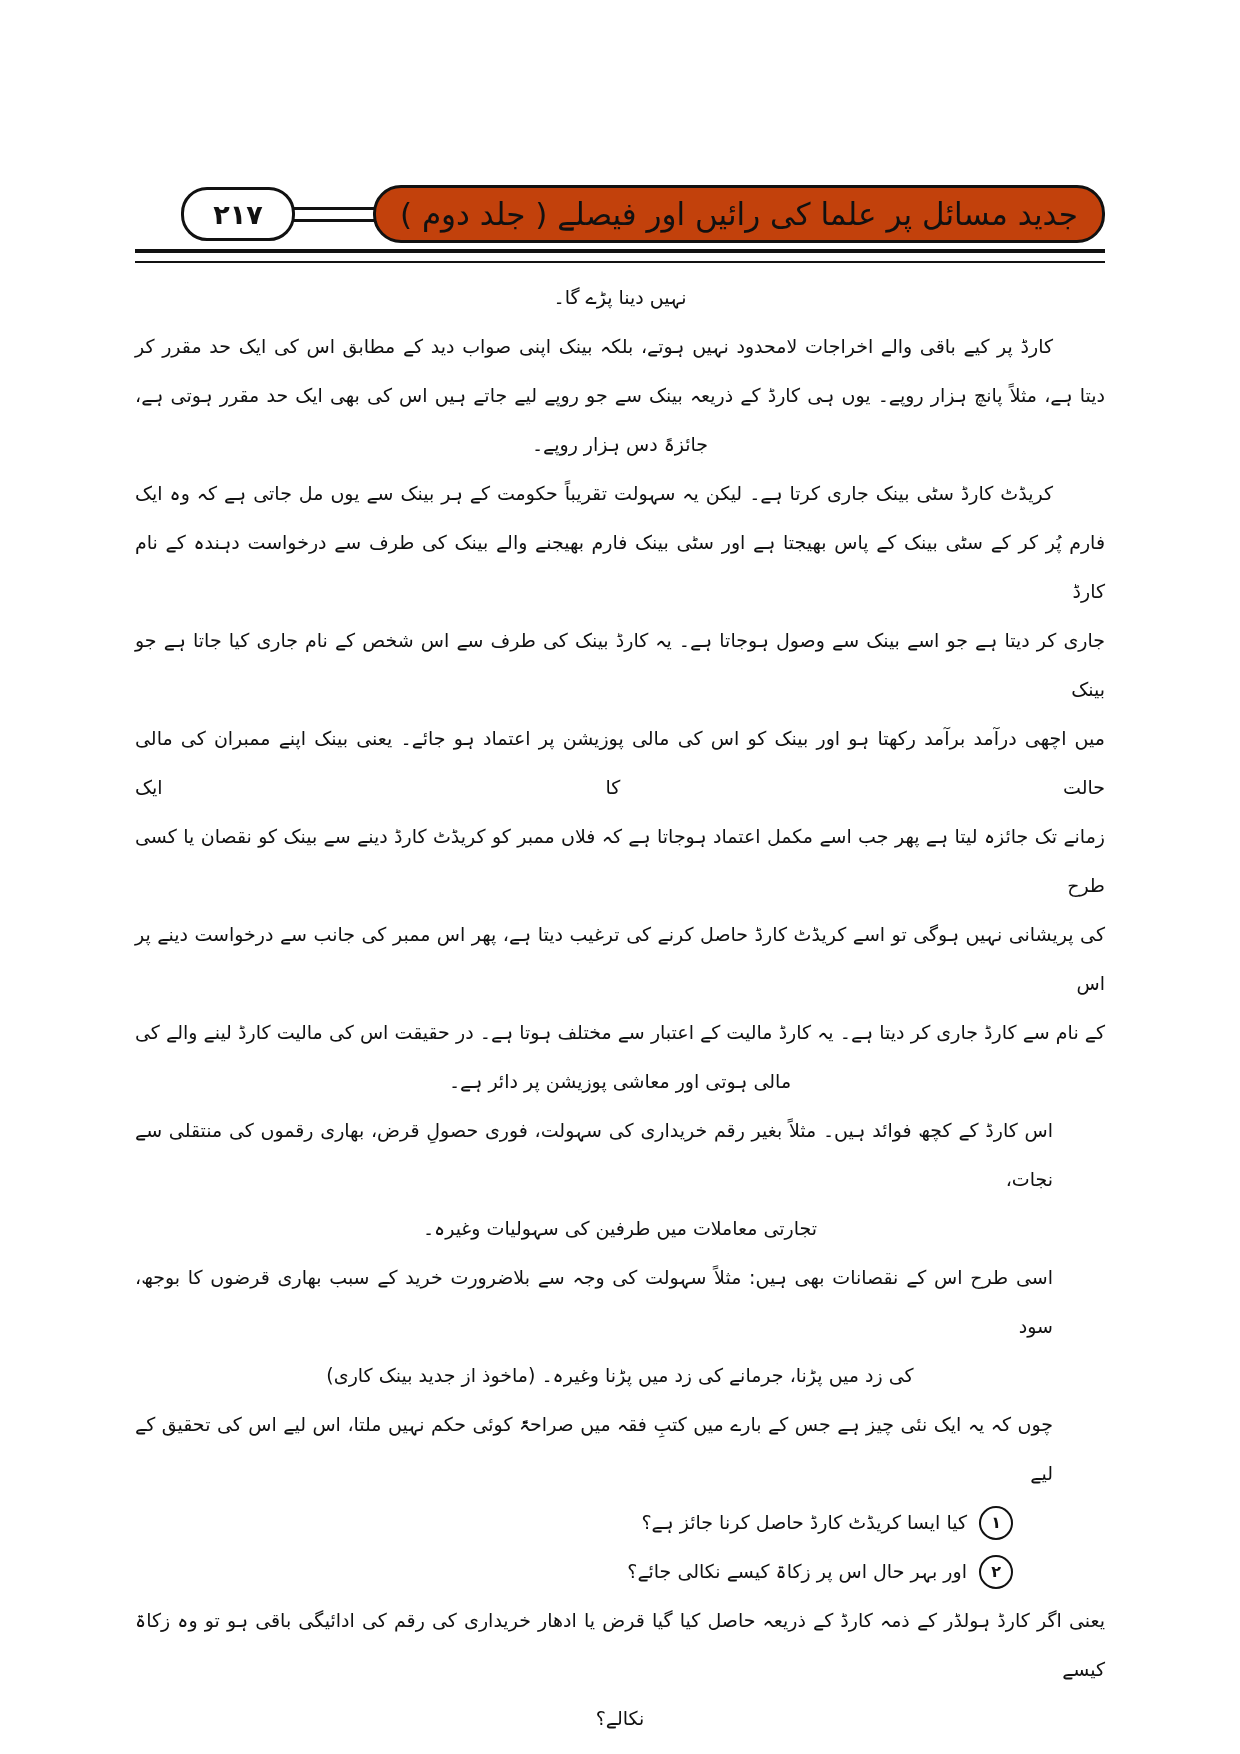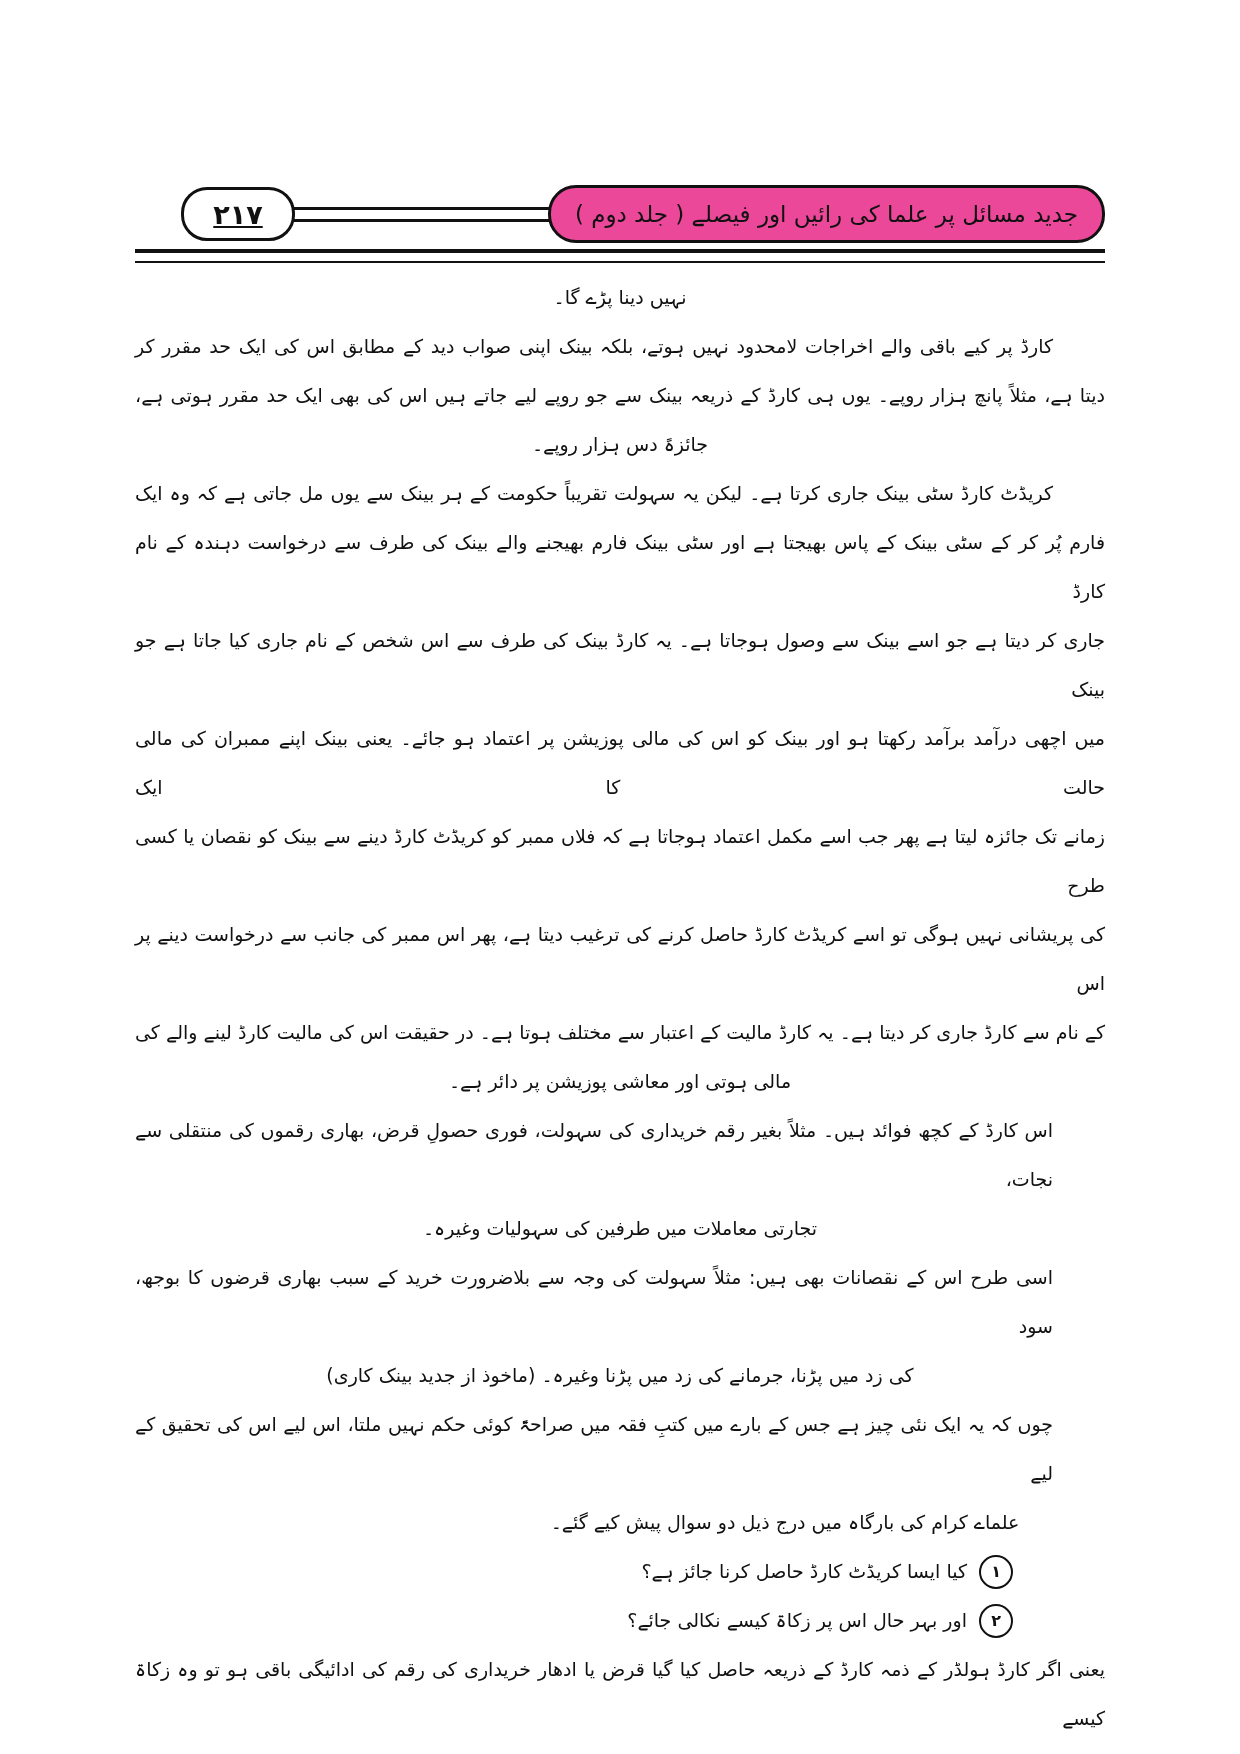--- a/index.html
+++ b/index.html
@@ -25,39 +25,38 @@
   .badge{
     flex:0 0 auto;
     margin-left:46px;
     min-width:108px;height:48px;
     border:3.5px solid #111;
     border-radius:26px;
     display:flex;align-items:center;justify-content:center;
     font-size:27px;font-weight:bold;
     background:#fff;
     z-index:2;
-    text-decoration:underline;
   }
   .connector{
     flex:1 1 auto;
     height:9px;
     border-top:3px solid #111;
     border-bottom:3px solid #111;
     margin:0 -3px;
   }
   .cartouche{
     flex:0 0 auto;
     height:52px;
     border:3.5px solid #111;
     border-radius:28px;
     display:flex;align-items:center;justify-content:center;
     padding:0 24px;
-    font-size:23px;
+    font-size:31px;
     direction:rtl;
-    background:#ec4899;
+    background:#c2410c;
     z-index:2;
     white-space:nowrap;
   }
   .hrule{
     margin-top:7px;
     height:8px;
     border-top:4px solid #111;
     border-bottom:2px solid #111;
   }
   
@@ -115,21 +114,20 @@
       <div class="line j">میں اچھی درآمد برآمد رکھتا ہو اور بینک کو اس کی مالی پوزیشن پر اعتماد ہو جائے۔ یعنی بینک اپنے ممبران کی مالی حالت کا ایک</div>
       <div class="line j">زمانے تک جائزہ لیتا ہے پھر جب اسے مکمل اعتماد ہوجاتا ہے کہ فلاں ممبر کو کریڈٹ کارڈ دینے سے بینک کو نقصان یا کسی طرح</div>
       <div class="line j">کی پریشانی نہیں ہوگی تو اسے کریڈٹ کارڈ حاصل کرنے کی ترغیب دیتا ہے، پھر اس ممبر کی جانب سے درخواست دینے پر اس</div>
       <div class="line j">کے نام سے کارڈ جاری کر دیتا ہے۔ یہ کارڈ مالیت کے اعتبار سے مختلف ہوتا ہے۔ در حقیقت اس کی مالیت کارڈ لینے والے کی</div>
       <div class="line l">مالی ہوتی اور معاشی پوزیشن پر دائر ہے۔</div>
       <div class="line jind">اس کارڈ کے کچھ فوائد ہیں۔ مثلاً بغیر رقم خریداری کی سہولت، فوری حصولِ قرض، بھاری رقموں کی منتقلی سے نجات،</div>
       <div class="line c">تجارتی معاملات میں طرفین کی سہولیات وغیرہ۔</div>
       <div class="line jind">اسی طرح اس کے نقصانات بھی ہیں: مثلاً سہولت کی وجہ سے بلاضرورت خرید کے سبب بھاری قرضوں کا بوجھ، سود</div>
       <div class="line c">کی زد میں پڑنا، جرمانے کی زد میں پڑنا وغیرہ۔ (ماخوذ از جدید بینک کاری)</div>
       <div class="line jind">چوں کہ یہ ایک نئی چیز ہے جس کے بارے میں کتبِ فقہ میں صراحۃً کوئی حکم نہیں ملتا، اس لیے اس کی تحقیق کے لیے</div>
-      <div class="line cr">علماے کرام کی بارگاہ میں درج ذیل دو سوال پیش کیے گئے۔</div>
       <div class="line q">
         <span class="qnum">۱</span>
         <span>کیا ایسا کریڈٹ کارڈ حاصل کرنا جائز ہے؟</span>
       </div>
       <div class="line q">
         <span class="qnum">۲</span>
         <span>اور بہر حال اس پر زکاۃ کیسے نکالی جائے؟</span>
       </div>
       <div class="line j">یعنی اگر کارڈ ہولڈر کے ذمہ کارڈ کے ذریعہ حاصل کیا گیا قرض یا ادھار خریداری کی رقم کی ادائیگی باقی ہو تو وہ زکاۃ کیسے</div>
       <div class="line c">نکالے؟</div>

